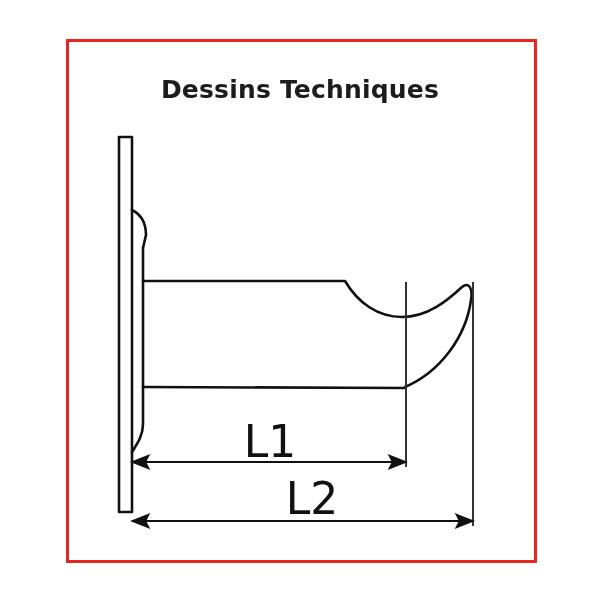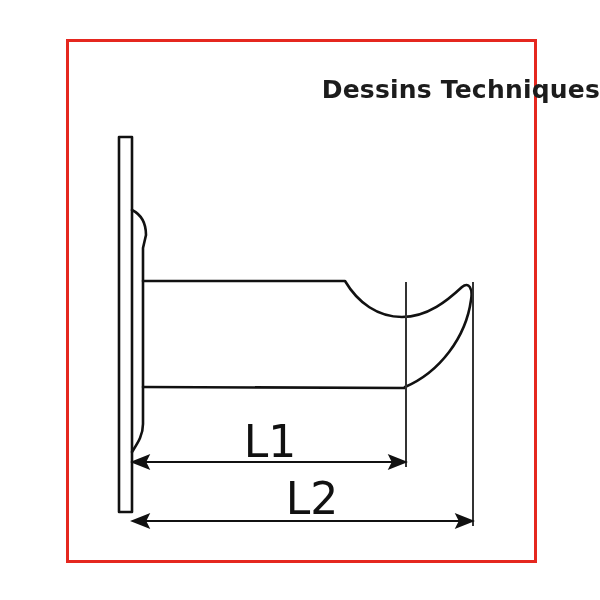--- a/index.html
+++ b/index.html
@@ -7,21 +7,21 @@
   .frame {
     position: absolute;
     left: 66px; top: 39px;
     width: 465px; height: 518px;
     border: 3px solid #e5271f;
     box-sizing: content-box;
   }
   .title {
     position: absolute;
     left: 0; top: 75px; width: 600px;
-    text-align: right;
+    text-align: center;
     font-family: "DejaVu Sans", sans-serif;
     font-weight: bold;
     font-size: 25px;
     color: #1c1c1c;
     letter-spacing: 0.2px;
   }
   svg.drawing { position: absolute; left: 0; top: 0; }
   .dim-label {
     font-family: "DejaVu Sans", sans-serif;
     font-size: 44px;

